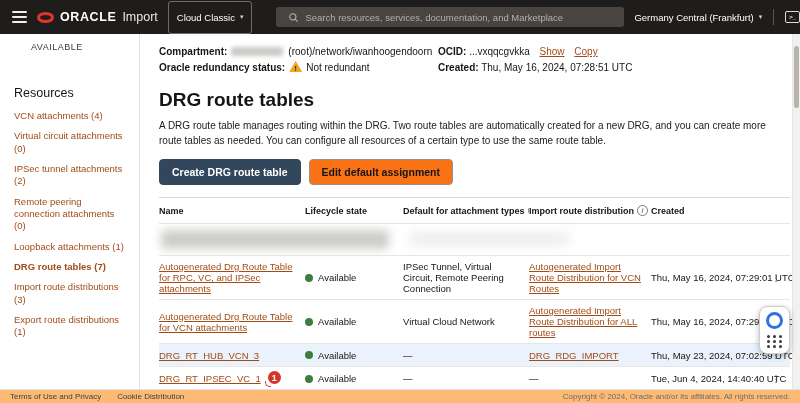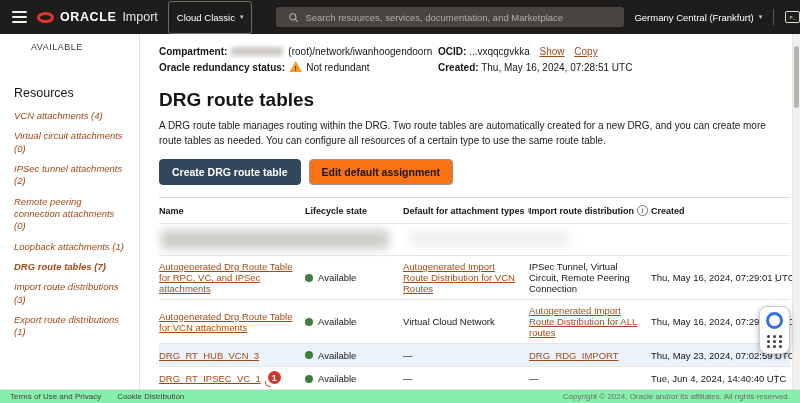--- a/index.html
+++ b/index.html
@@ -22,21 +22,21 @@
   .top-right{margin-left:auto;display:flex;align-items:center;gap:11px;color:#fff;}
   .region{display:flex;gap:5px;align-items:center;background:none;border:none;color:#fff;font-size:9.5px;font-family:inherit;cursor:pointer;white-space:nowrap;}
   .vdiv{width:1px;height:16px;background:#5a5651;}
   .tb-icon{display:flex;align-items:center;justify-content:center;cursor:pointer;color:#e8e6e3;}
   .term-box{width:15px;height:12px;border:1px solid #dedcd8;border-radius:2px;font-size:6px;display:flex;align-items:center;justify-content:center;font-weight:bold;letter-spacing:0;}
 
   
   .sidebar{position:absolute;top:34px;left:0;bottom:14px;width:140px;border-right:1px solid #e4e2e0;background:#fff;padding:8px 12px 0 14px;overflow:hidden;}
   .avail{font-size:9px;color:#3c3b39;letter-spacing:.5px;padding-left:17px;margin-bottom:34px;}
   .res-title{font-size:12.5px;color:#161513;margin-bottom:10px;}
-  .side-link{display:block;color:#a24b16;font-size:9.5px;line-height:1.3;margin:8px 0;text-decoration:none;cursor:pointer;font-style:italic;}
+  .side-link{display:block;color:#a24b16;font-size:9.5px;line-height:1.3;margin:8px 0;text-decoration:none;cursor:pointer;}
   .side-link.active{font-weight:bold;}
 
   
   .content{position:absolute;left:141px;top:34px;right:8px;bottom:14px;overflow:hidden;padding:10px 2px 0 18px;background:#fff;}
   .info{display:flex;font-size:10px;line-height:1.6;}
   .info-left{width:279px;flex:none;}
   .info-right{flex:1;min-width:0;}
   .lbl{font-weight:bold;}
   .blur-chip{display:inline-block;width:52px;height:9px;background:#ccc9c6;border-radius:2px;filter:blur(2px);vertical-align:middle;margin:0 5px 1px 4px;}
   .warn{display:inline-flex;width:13px;height:11px;background:#f0a41f;clip-path:polygon(50% 0,100% 100%,0 100%);align-items:flex-end;justify-content:center;color:#211f1d;font-size:7px;font-weight:bold;margin:0 4px -1px 4px;line-height:1;}
@@ -61,21 +61,21 @@
   .dots{font-size:12px;color:#4c4a47;text-align:center;cursor:pointer;line-height:1;}
   .row-blur{height:32px;position:relative;border-bottom:1px solid #e8e6e3;}
   .blurblob{position:absolute;left:2px;top:6px;width:228px;height:19px;background:#c6c4c1;border-radius:3px;filter:blur(5px);opacity:.85;}
   .blurblob2{position:absolute;left:250px;top:9px;width:160px;height:12px;background:#d9d7d4;border-radius:3px;filter:blur(6px);opacity:.5;}
   .row-hl{background:#eaf3fb;}
   .r-min{min-height:23px;}
   .badge{display:inline-flex;width:13px;height:13px;border-radius:50%;background:#d63426;color:#fff;font-size:9px;font-weight:bold;align-items:center;justify-content:center;margin-left:7px;position:relative;top:-1px;}
   .badge::after{content:"";position:absolute;left:-3px;bottom:-3px;width:5px;height:5px;border-left:1.5px solid #d63426;border-bottom:1.5px solid #d63426;border-radius:0 0 0 5px;}
 
   
-  .footer{position:absolute;left:0;right:0;bottom:0;height:14px;background:#86efac;border-top:1px solid #e4e2e0;display:flex;align-items:center;padding:0 10px;gap:16px;font-size:8px;color:#3f3d3a;z-index:30;}
+  .footer{position:absolute;left:0;right:0;bottom:0;height:14px;background:#fdba74;border-top:1px solid #e4e2e0;display:flex;align-items:center;padding:0 10px;gap:16px;font-size:8px;color:#3f3d3a;z-index:30;}
   .footer .flink{cursor:pointer;}
   .footer .copyright{margin-left:auto;color:#6f6c68;}
   .scrollbar{position:absolute;top:34px;right:0;bottom:14px;width:8px;background:#f3f1ef;border-left:1px solid #e8e6e3;z-index:25;cursor:pointer;}
   .scroll-thumb{position:absolute;top:12px;left:1px;width:5px;height:62px;background:#b7b4b0;border-radius:3px;}
   .float-widget{position:absolute;right:10px;top:306px;width:31px;background:#fff;border:1px solid #cfcdca;border-radius:8px;box-shadow:0 2px 6px rgba(0,0,0,.28);padding:5px 0 5px;display:flex;flex-direction:column;align-items:center;gap:6px;z-index:40;}
   .fw-icon{width:17px;height:17px;border:3px solid #2f72e4;border-radius:50%;cursor:pointer;}
   .fw-handle{display:grid;grid-template-columns:repeat(3,4px);gap:2px;cursor:grab;}
   .fw-handle i{width:3px;height:3px;background:#3c3a37;border-radius:50%;}
 </style>
 </head>
@@ -181,22 +181,22 @@
       <span class="blurblob"></span>
       <span class="blurblob2"></span>
     </div>
 
     <div class="trow">
       <div><a class="link">Autogenerated Drg Route Table for RPC, VC, and IPSec attachments</a></div>
       <div class="status">
           <span class="dot"></span>
           <span>Available</span>
         </div>
+      <div>IPSec Tunnel, Virtual Circuit, Remote Peering Connection</div>
       <div><a class="link">Autogenerated Import Route Distribution for VCN Routes</a></div>
-      <div>IPSec Tunnel, Virtual Circuit, Remote Peering Connection</div>
       <div class="created">Thu, May 16, 2024, 07:29:01 UTC</div>
       <div class="dots">⋮</div>
     </div>
 
     <div class="trow">
       <div><a class="link">Autogenerated Drg Route Table for VCN attachments</a></div>
       <div class="status">
           <span class="dot"></span>
           <span>Available</span>
         </div>

